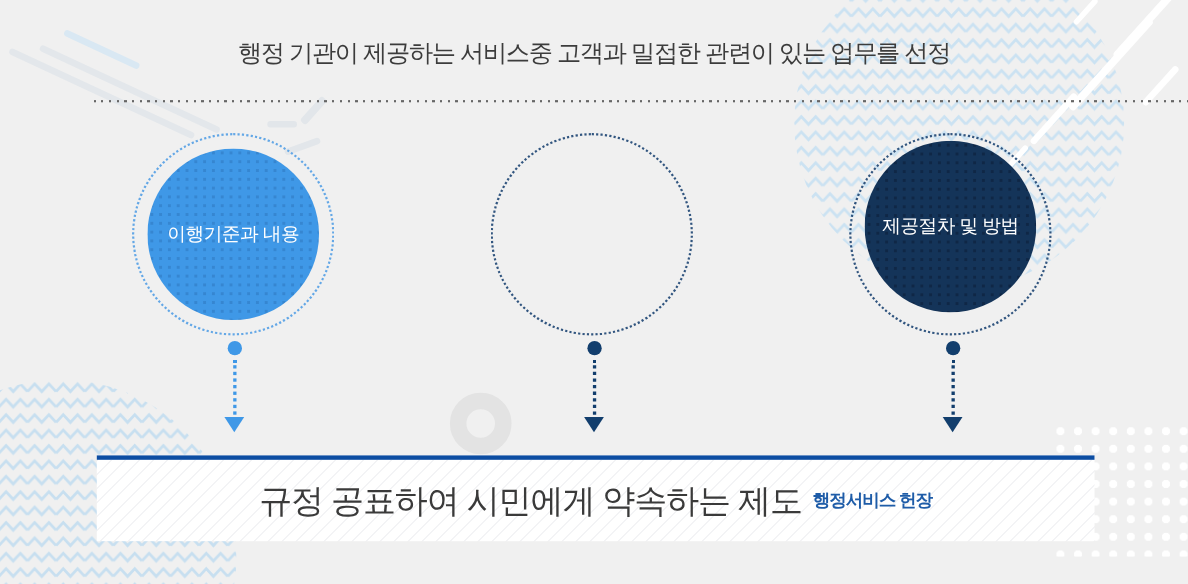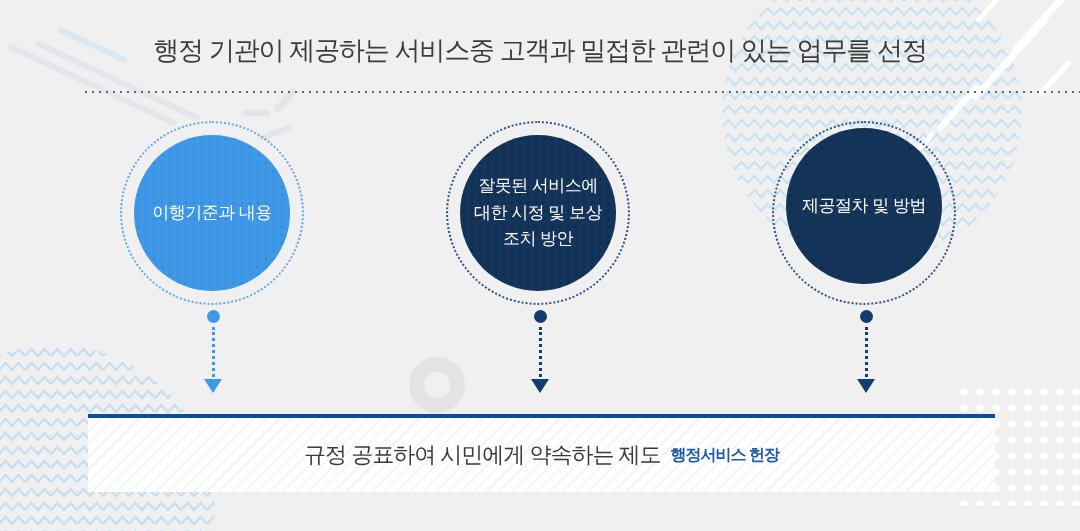--- a/index.html
+++ b/index.html
@@ -18,21 +18,21 @@
     border:15px solid #E3E3E3;border-radius:50%;z-index:2;background:transparent;
   }
   .dotgrid{
     position:absolute;left:956px;top:384px;width:124px;height:122px;z-index:2;
     background-image:radial-gradient(circle,#FFFFFF 3.5px,rgba(255,255,255,0) 4px);
     background-size:16px 16px;
   }
   
   .title{
     position:absolute;left:0;right:0;top:33px;z-index:4;
-    text-align:center;font-size:26px;font-weight:500;color:#3C3C3C;
+    text-align:center;font-size:22px;font-weight:500;color:#3C3C3C;
     letter-spacing:-1.2px;
   }
   .divider{
     position:absolute;left:85px;right:0;top:91px;height:2px;z-index:4;
     background-image:repeating-linear-gradient(90deg,#666 0 2px,transparent 2px 7px);
   }
   
   .ring{position:absolute;width:184px;height:184px;border-radius:50%;z-index:5;
     border:2px dotted #63A7E6;box-sizing:border-box;}
   .ring.navy{border-color:#31557F;}
@@ -58,21 +58,21 @@
   .navy-arrow.a-dot{background:#123E6D;}
   .navy-arrow.a-stem{border-left-color:#123E6D;}
   .navy-arrow.a-head{border-top-color:#123E6D;}
   
   .band{
     position:absolute;left:88px;top:414px;width:907px;height:78px;z-index:6;
     box-sizing:border-box;border-top:4px solid #0C4DA2;background-color:#FFFFFF;
     background-image:repeating-linear-gradient(135deg,rgba(20,30,70,0.05) 0 1.5px,transparent 1.5px 9px);
     display:flex;align-items:center;justify-content:center;gap:10px;
   }
-  .band .plain{font-size:22px;color:#3A3A3A;letter-spacing:-1px;font-weight:500;}
+  .band .plain{font-size:30px;color:#3A3A3A;letter-spacing:-1px;font-weight:500;}
   .band .strong{font-size:16px;color:#1E5CA8;letter-spacing:-1px;font-weight:bold;}
 </style>
 </head>
 <body>
 
 <div class="stage">
 
   <svg class="chevron-svg" style="left:722px;top:-38px;" width="300" height="300">
     <defs>
       <pattern id="zz1" width="26" height="14" patternUnits="userSpaceOnUse">
@@ -113,25 +113,20 @@
 
   <div class="ring" style="left:120px;top:121px;"></div>
   <div class="bubble" style="left:134px;top:135px;justify-content:center;">
     <span>이행기준과 내용</span>
   </div>
   <div class="a-dot" style="left:207px;top:310px;"></div>
   <div class="a-stem" style="left:212px;top:327px;"></div>
   <div class="a-head" style="left:204px;top:379px;"></div>
 
   <div class="ring navy" style="left:446px;top:121px;"></div>
-  <div class="bubble navy" style="left:460px;top:135px;">
-    <span>잘못된 서비스에
-대한 시정 및 보상
-조치 방안</span>
-  </div>
   <div class="a-dot navy-arrow" style="left:534px;top:310px;"></div>
   <div class="a-stem navy-arrow" style="left:539px;top:327px;"></div>
   <div class="a-head navy-arrow" style="left:531px;top:379px;"></div>
 
   <div class="ring navy" style="left:772px;top:121px;"></div>
   <div class="bubble navy" style="left:786px;top:128px;">
     <span>제공절차 및 방법</span>
   </div>
   <div class="a-dot navy-arrow" style="left:860px;top:310px;"></div>
   <div class="a-stem navy-arrow" style="left:865px;top:327px;"></div>

